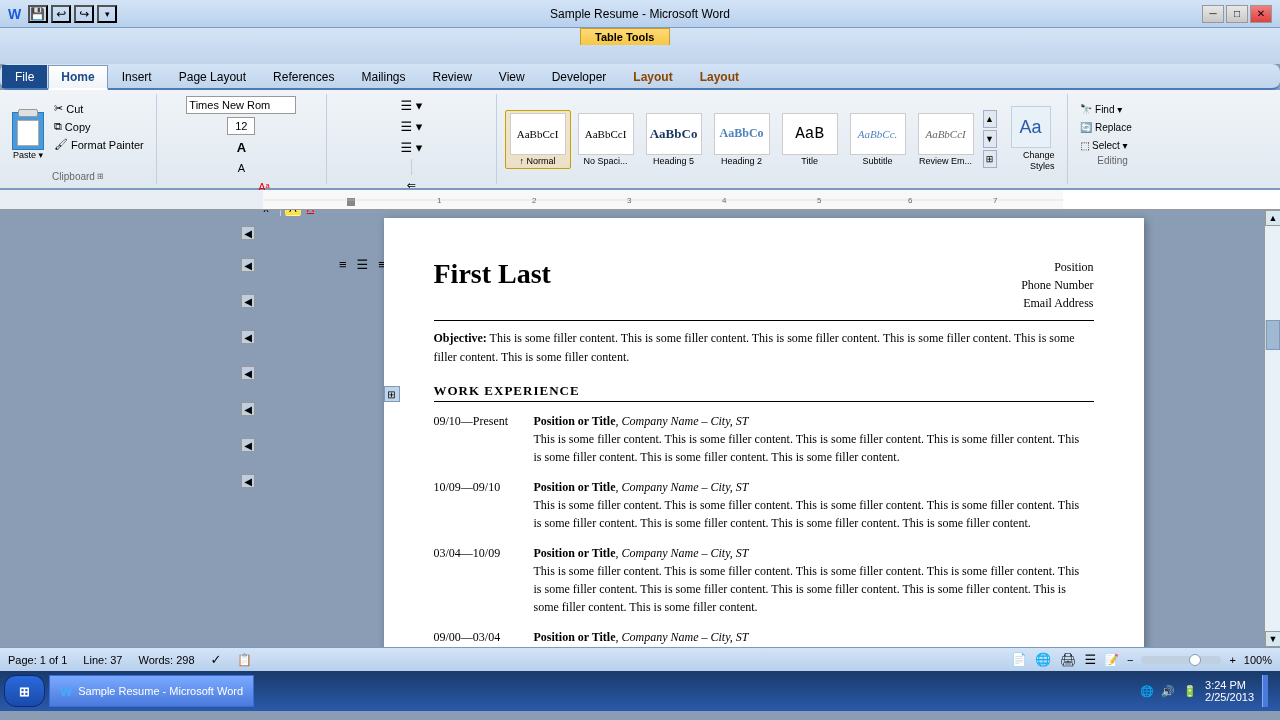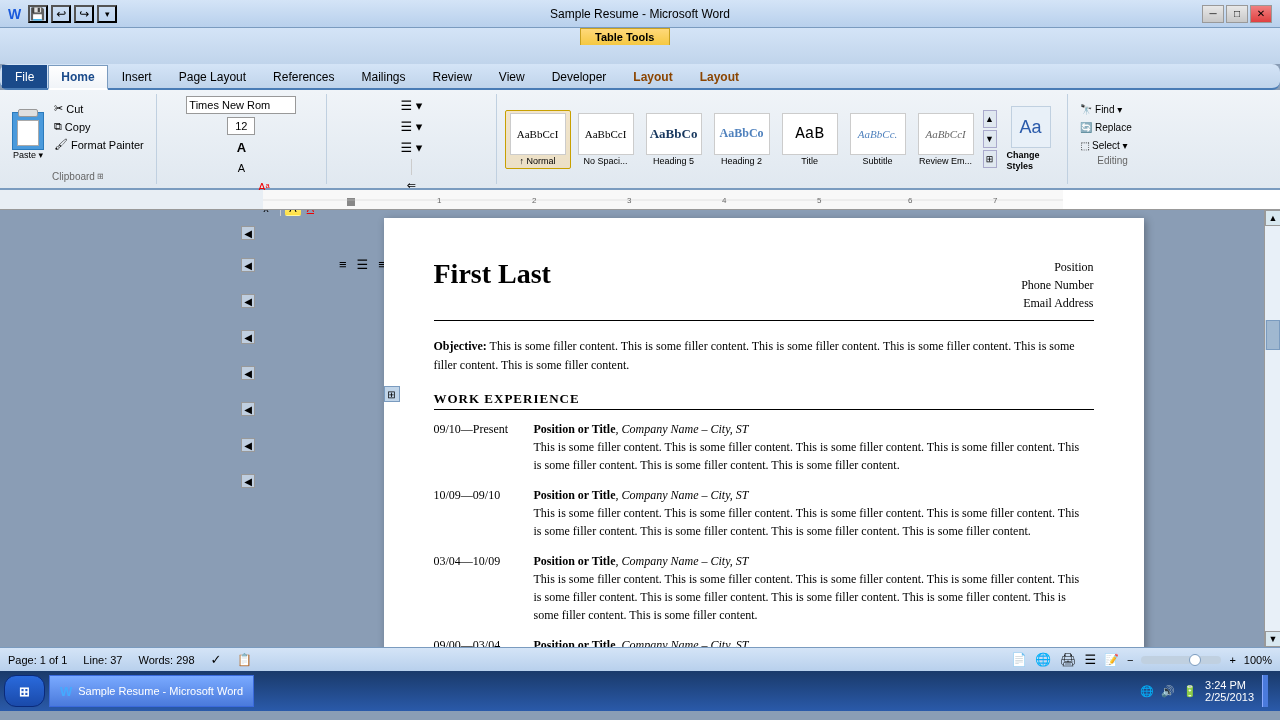--- a/index.html
+++ b/index.html
@@ -223,21 +223,21 @@
       padding: 40px 50px;
       box-shadow: 2px 2px 8px rgba(0,0,0,0.3);
       position: relative;
     }
 
     
     .resume-header {
       display: flex;
       justify-content: space-between;
       align-items: flex-start;
-      margin-bottom: 16px;
+      margin-bottom: 8px;
       border-bottom: 1px solid #000;
       padding-bottom: 8px;
     }
     .resume-name {
       font-size: 28px;
       font-weight: bold;
       font-family: 'Times New Roman', serif;
     }
     .resume-contact {
       text-align: right;
@@ -591,21 +591,21 @@
     <div style="display:flex;flex-direction:column;justify-content:center;gap:2px;margin-left:2px;">
       <button style="width:14px;height:18px;font-size:9px;background:#e0e8f0;border:1px solid #aac;cursor:pointer;">▲</button>
       <button style="width:14px;height:18px;font-size:9px;background:#e0e8f0;border:1px solid #aac;cursor:pointer;">▼</button>
       <button style="width:14px;height:18px;font-size:9px;background:#e0e8f0;border:1px solid #aac;cursor:pointer;">⊞</button>
     </div>
 
     <div id="change-styles-btn" style="margin-left:4px;">
       <div style="width:40px;height:42px;display:flex;align-items:center;justify-content:center;background:#e8f0f8;border:1px solid #c0d0e0;">
         <span style="font-size:18px;color:#2a5aaa;">Aa</span>
       </div>
-      <div style="font-size:9px;font-family:Arial;text-align:left;margin-top:2px;width:48px;line-height:1.2;font-weight:bold;">Change
+      <div style="font-size:9px;font-family:Arial;text-align:right;margin-top:2px;width:48px;line-height:1.2;">Change
 Styles</div>
     </div>
 
   </div>
 
   <div id="editing-group" style="min-width:90px;">
     <div style="display:flex;flex-direction:column;gap:3px;padding-top:4px;">
       <div class="small-icon-btn">
         <span>🔭</span>
         <span>Find ▾</span>

